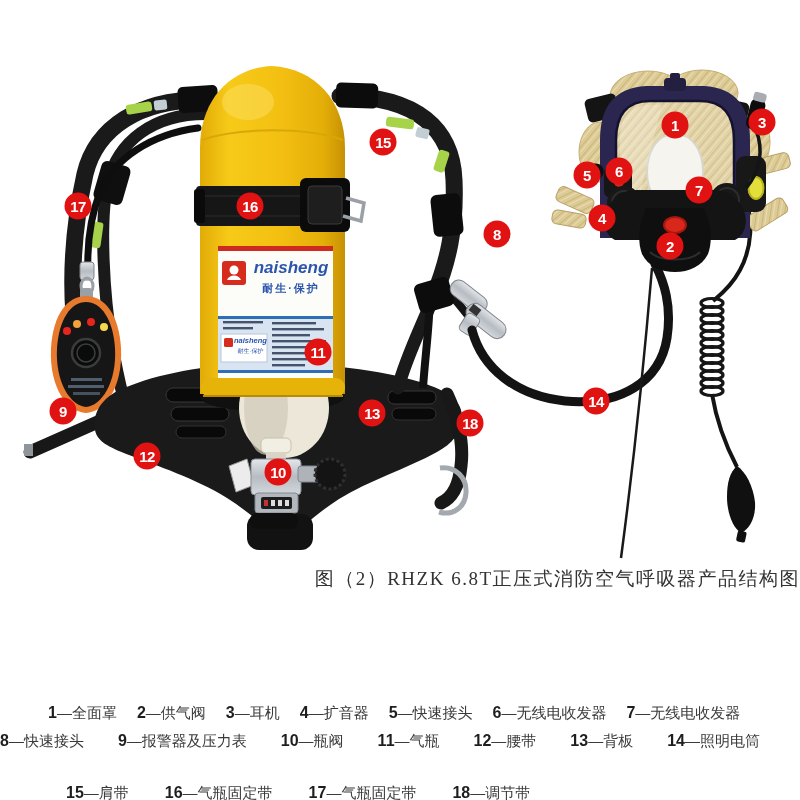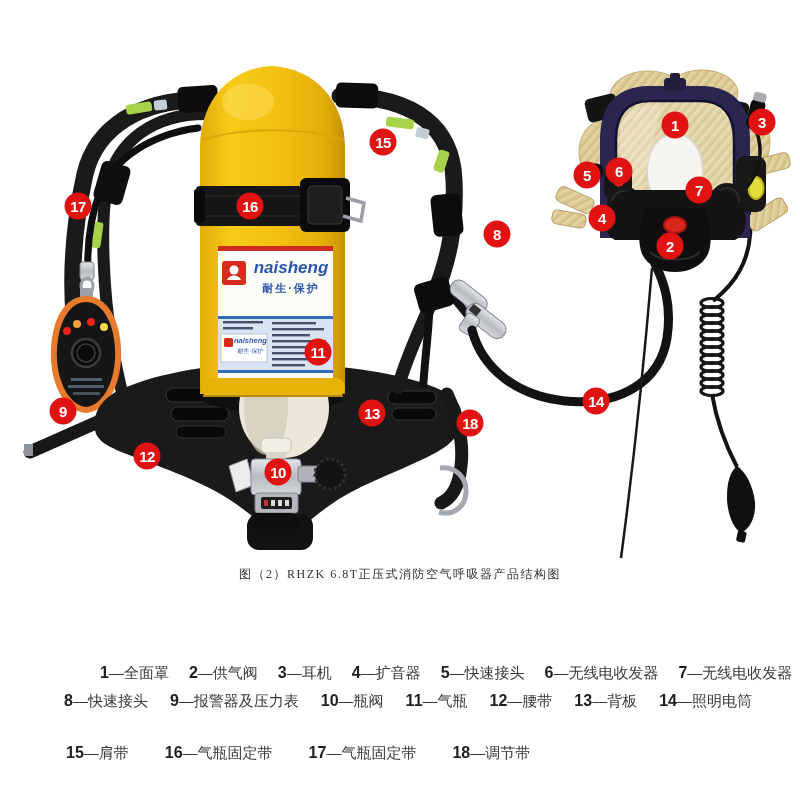--- a/index.html
+++ b/index.html
@@ -20,27 +20,27 @@
     transform:translate(-50%,-50%);letter-spacing:-0.5px;line-height:1;
   }
   .brand-main{position:absolute;left:247px;top:258px;width:88px;text-align:center;
     font-style:italic;font-weight:bold;font-size:17px;color:var(--brand-blue);}
   .brand-slogan-main{position:absolute;left:247px;top:281px;width:88px;text-align:center;
     font-weight:bold;font-size:11px;letter-spacing:2px;color:var(--brand-blue);}
   .brand-small{position:absolute;left:234px;top:336px;width:33px;text-align:center;
     font-style:italic;font-weight:bold;font-size:7.5px;color:var(--brand-blue);}
   .brand-slogan-small{position:absolute;left:234px;top:347px;width:33px;text-align:center;
     font-size:6px;color:var(--brand-blue);}
-  .caption{position:absolute;left:0;top:566px;width:800px;text-align:center;
+  .caption{position:absolute;left:0;top:566px;width:800px;text-align:right;
     font-family:"Liberation Serif","DejaVu Serif",serif;
-    font-size:12px;color:#333;letter-spacing:1.5px;}
+    font-size:19px;color:#333;letter-spacing:1.5px;}
   .legend{position:absolute;left:0;top:664px;width:800px;color:#333;font-size:15px;}
   .legend-row{display:flex;align-items:baseline;margin-bottom:9px;white-space:nowrap;}
-  .legend-row.r1{padding-left:100px;gap:20px;}
-  .legend-row.r2{padding-left:64px;gap:22px;}
+  .legend-row.r1{padding-left:48px;gap:20px;margin-top:40px;}
+  .legend-row.r2{gap:34px;}
   .legend-row.r3{padding-left:66px;gap:36px;margin-top:33px;}
   .leg-item{white-space:nowrap;}
   .leg-num{font-weight:bold;font-size:16px;color:#1e1e1e;}
   .leg-sep,.leg-name{color:#3a3a3a;}
 </style>
 </head>
 <body>
 
 <div class="stage">
 

